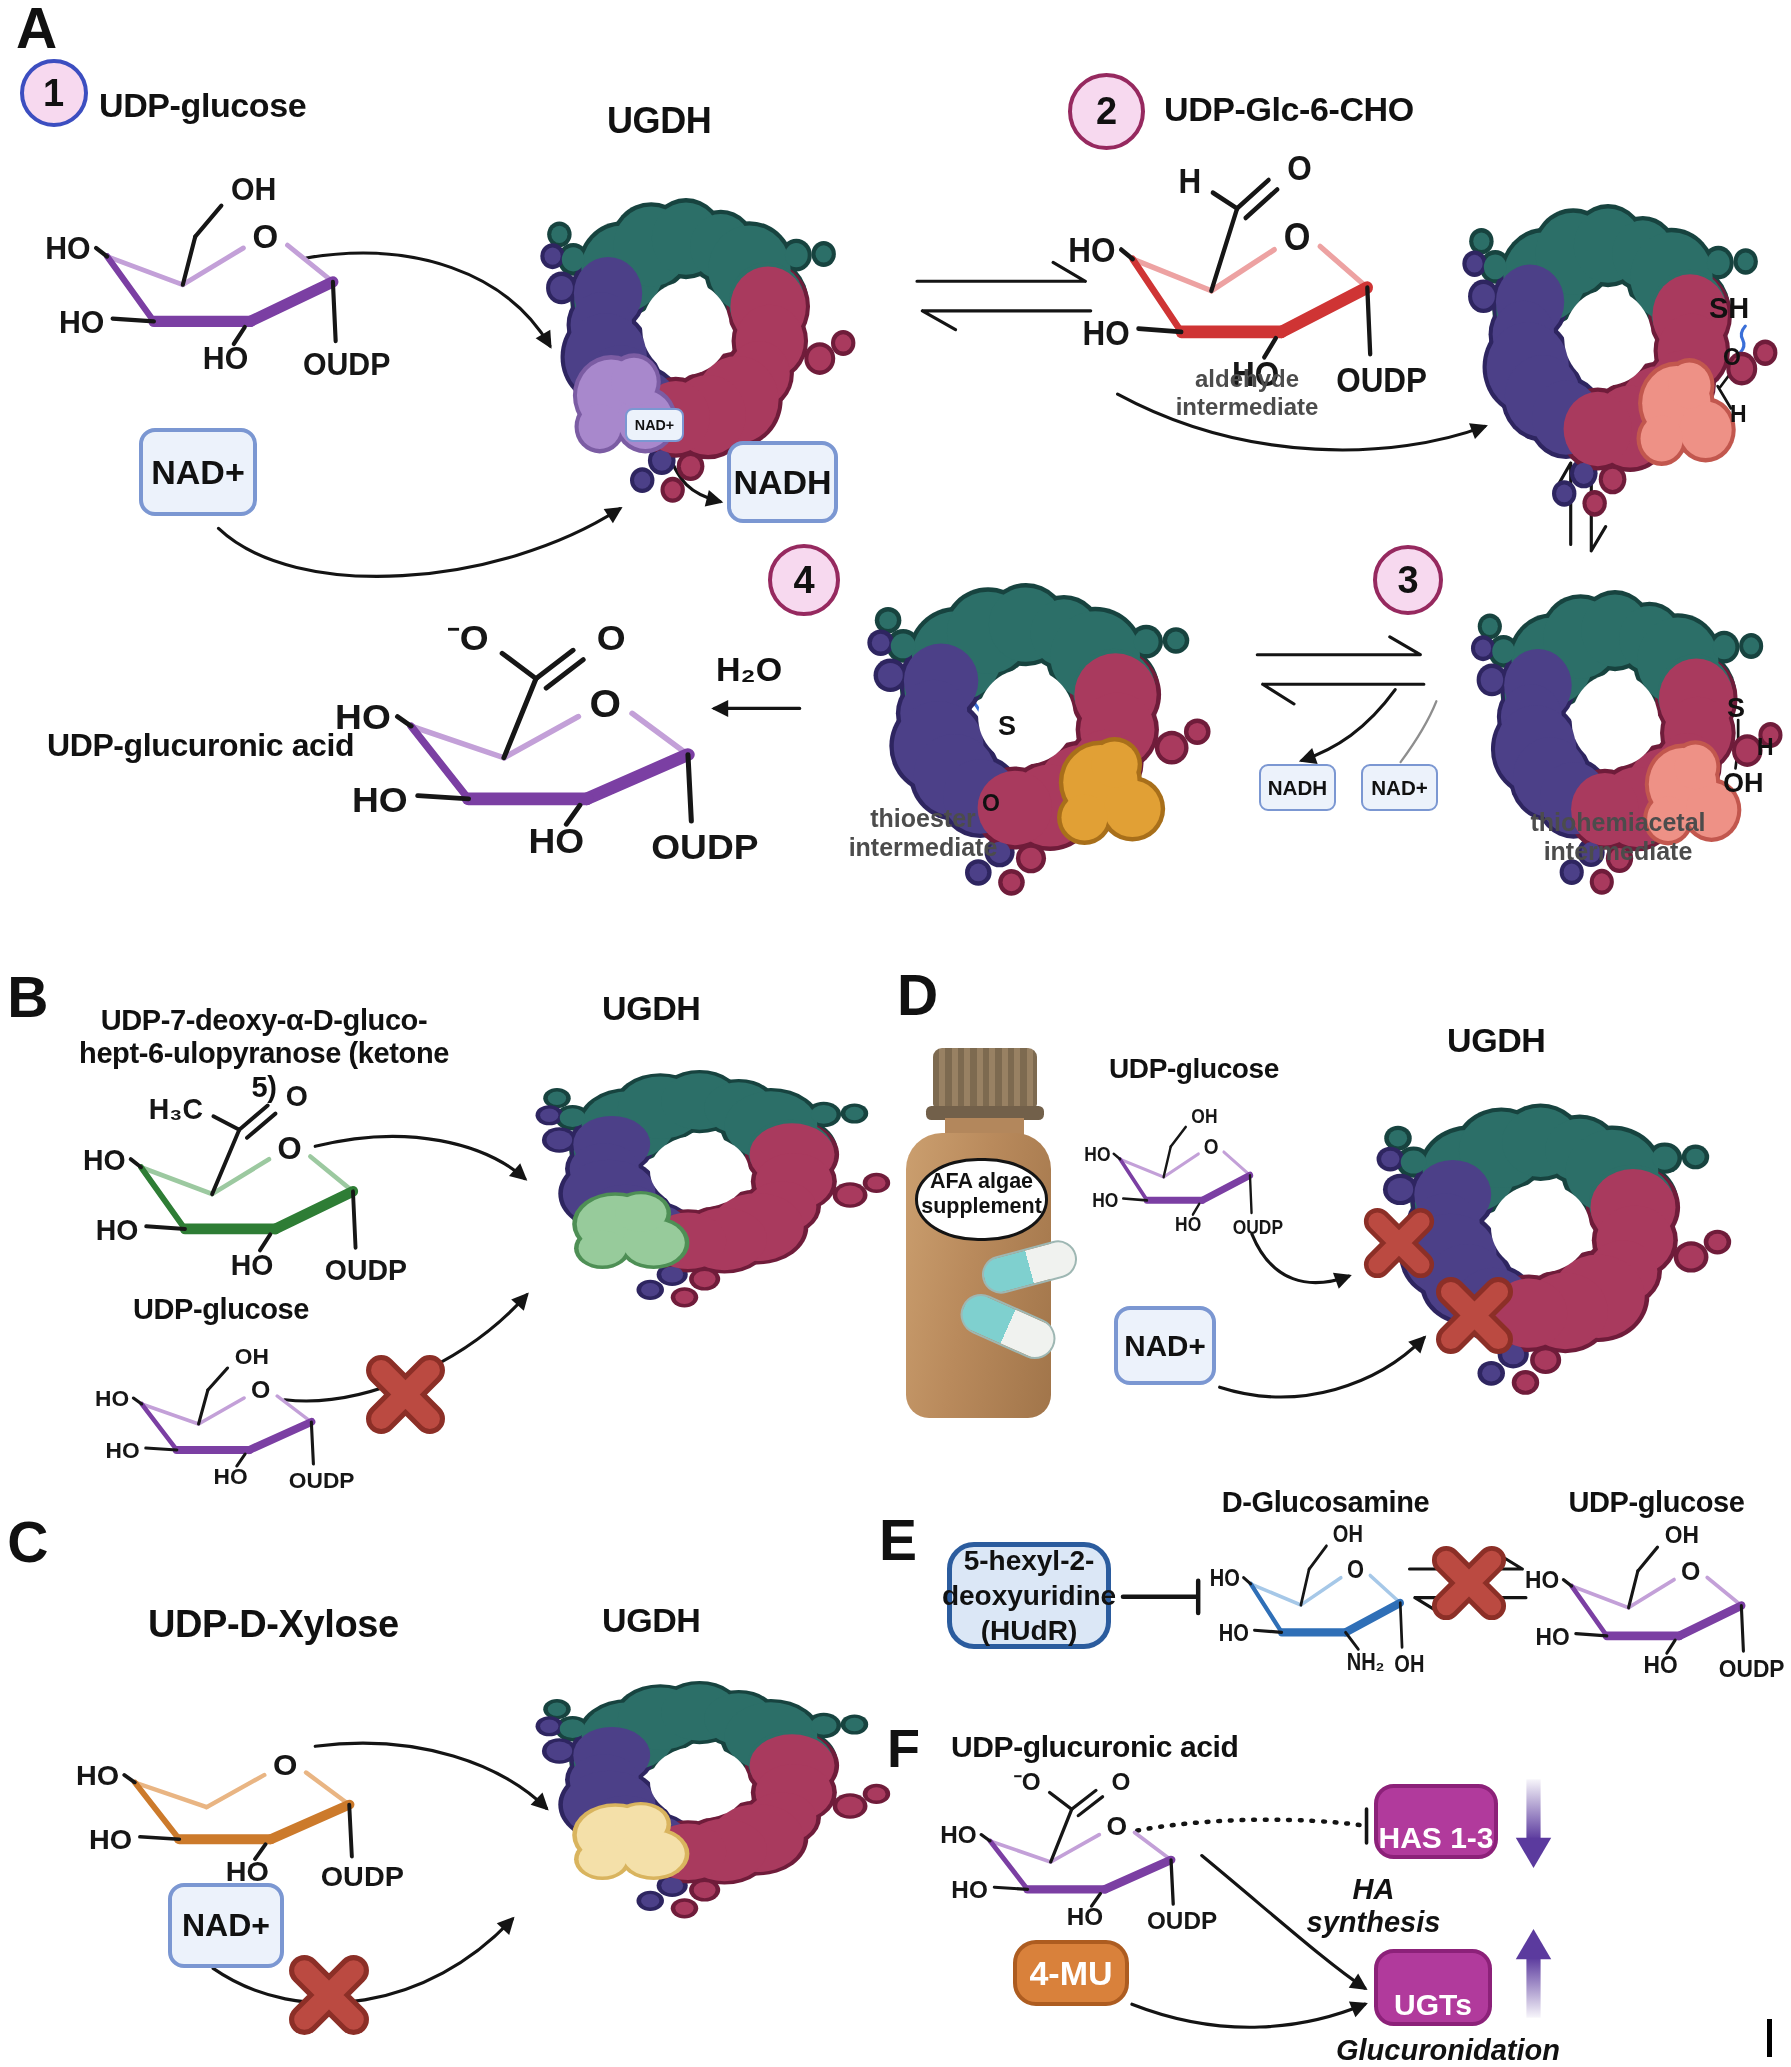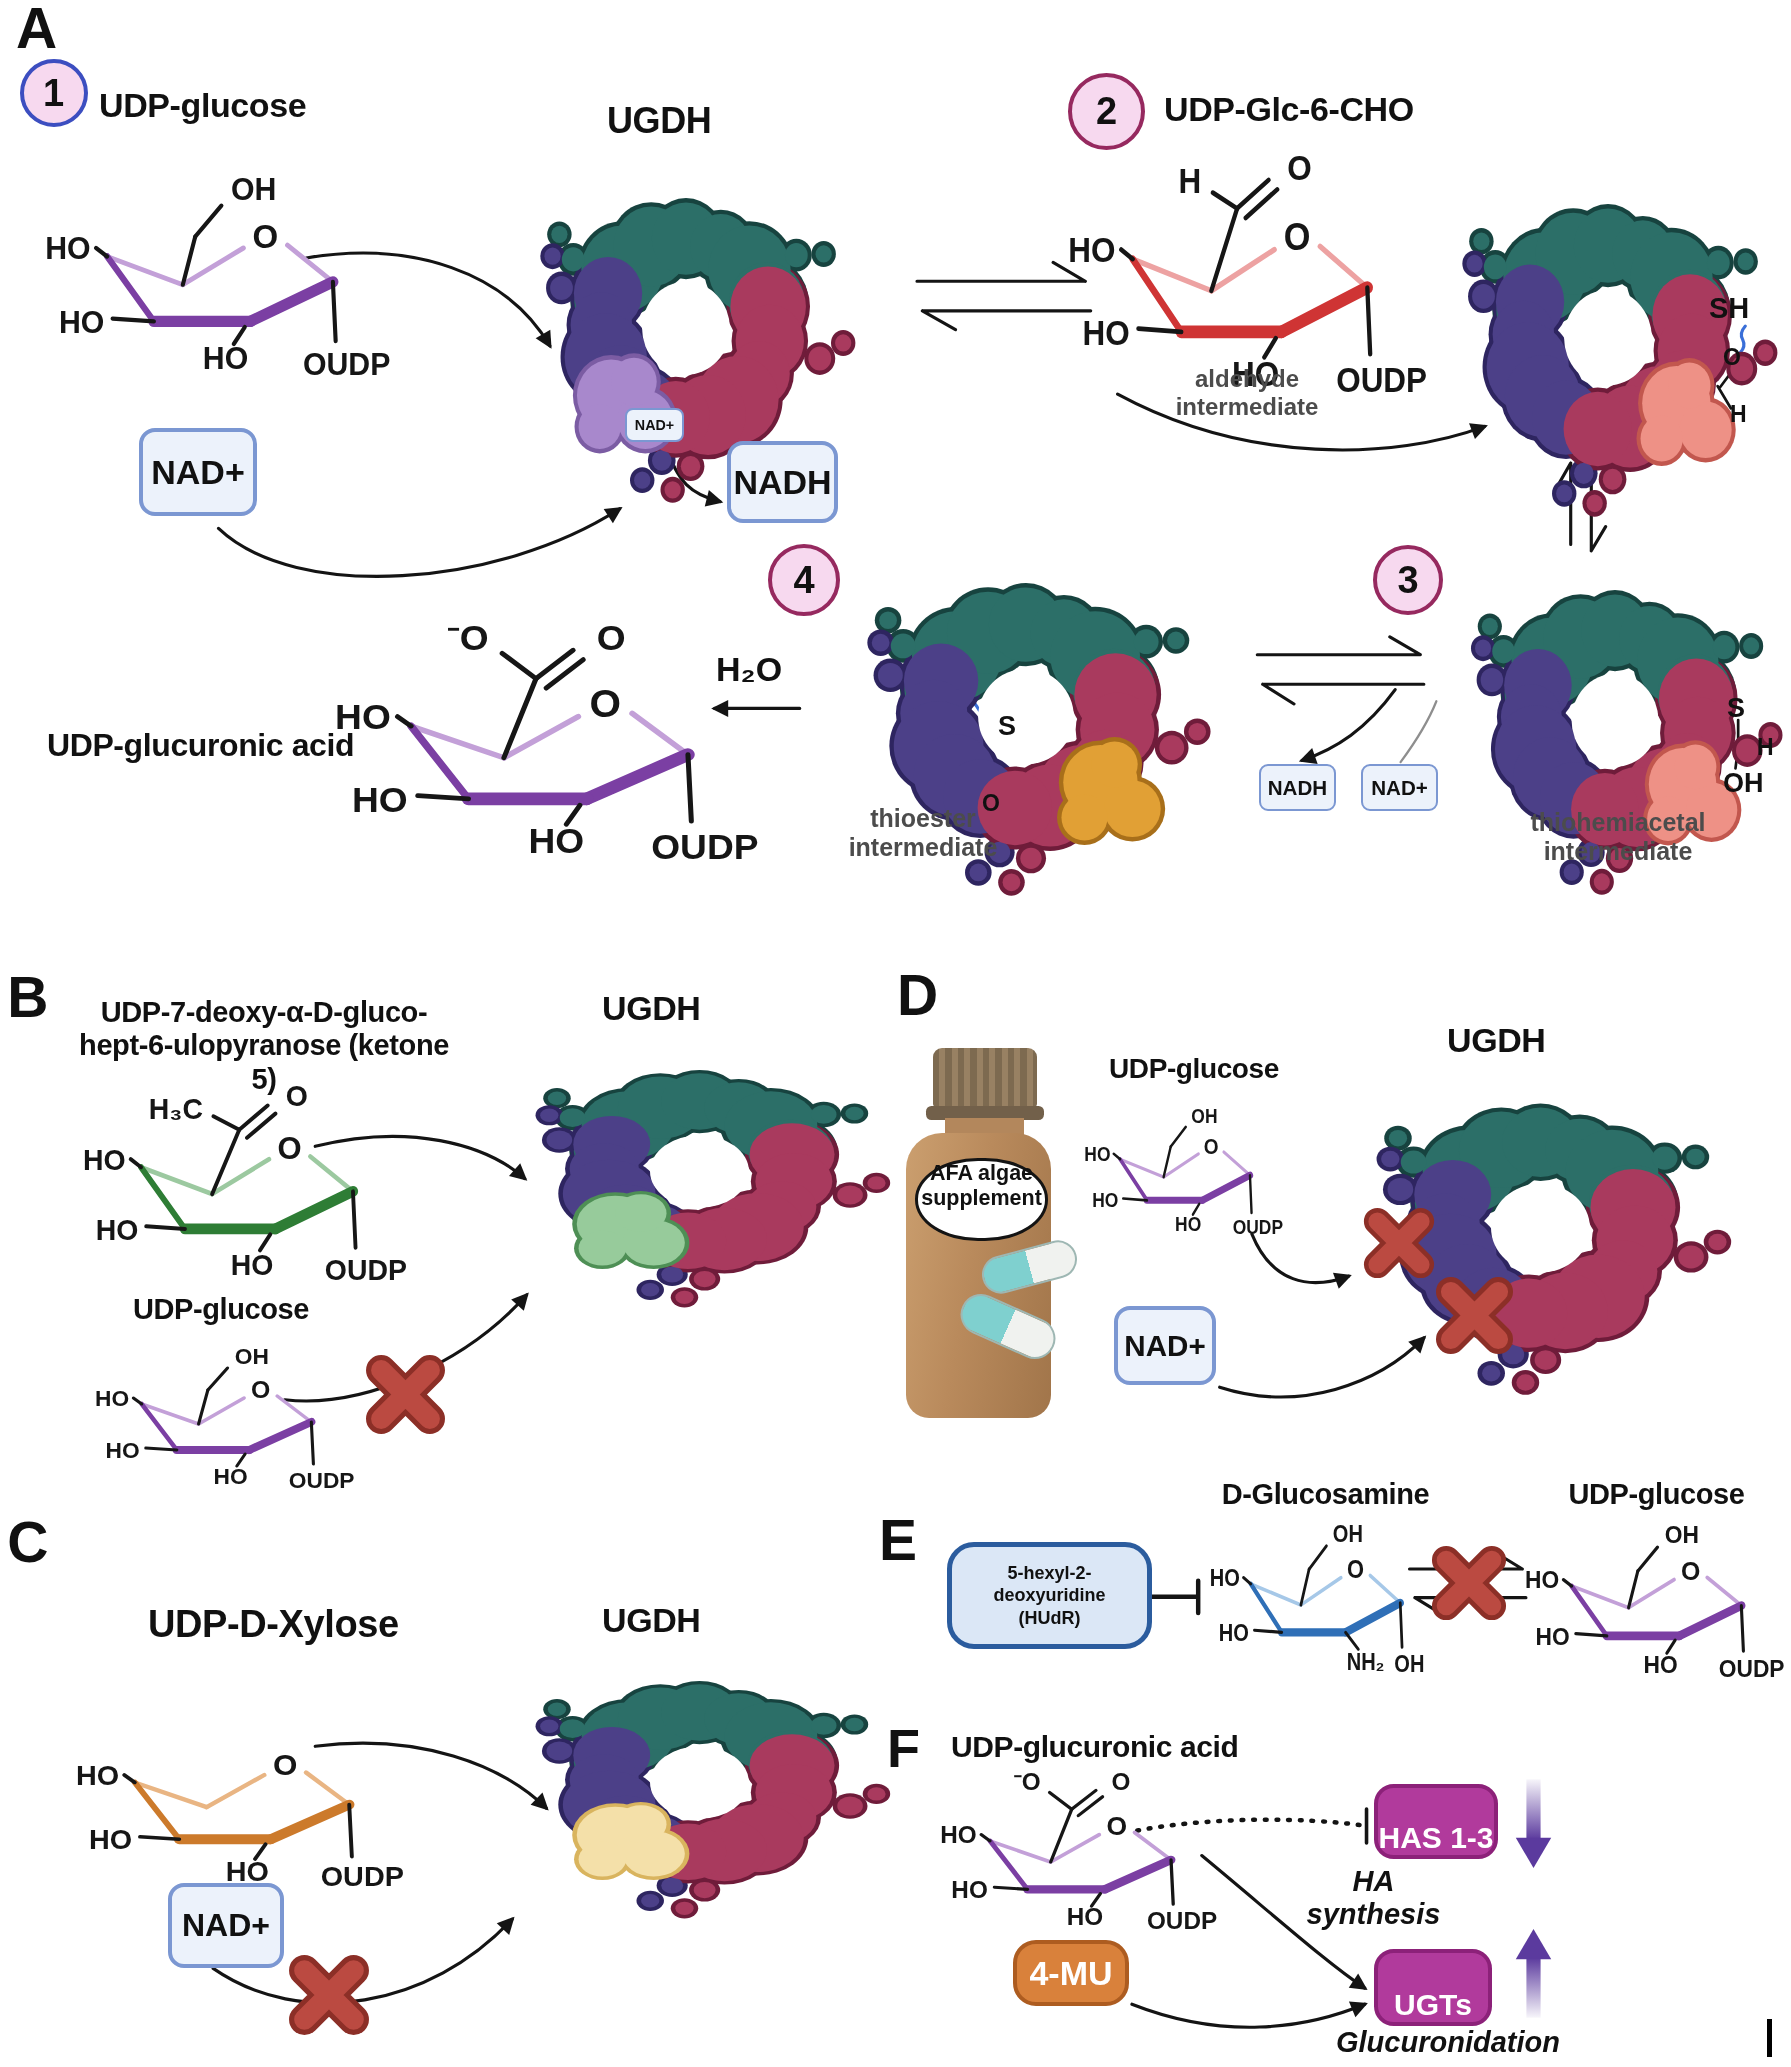--- a/index.html
+++ b/index.html
@@ -8,21 +8,21 @@
   .b{font-weight:bold;}
   .panelLabel{font-size:57px;font-weight:bold;line-height:1;}
   .title{font-weight:bold;letter-spacing:-0.4px;line-height:1.15;}
   .circle{border-radius:50%;background:var(--stepFill);display:flex;align-items:center;justify-content:center;font-weight:bold;box-sizing:border-box;}
   .c1{border:4.5px solid var(--step1Line);font-size:38px;}
   .cM{border:4.5px solid var(--stepLine);font-size:38px;}
   .nadbox{background:var(--nadFill);border:4.5px solid var(--nadLine);border-radius:16px;display:flex;align-items:center;justify-content:center;font-weight:bold;box-sizing:border-box;}
   .nadchip{background:var(--nadFill);border:2.7px solid var(--nadLine);border-radius:8px;display:flex;align-items:center;justify-content:center;font-weight:bold;box-sizing:border-box;}
   .caption{color:#4c4c4c;text-align:center;white-space:pre-line;line-height:1.15;font-weight:700;}
   .preline{white-space:pre-line;}
-  .ctr{text-align:center;}
+  .ctr{text-align:center;margin-top:8px;}
   .it{font-style:italic;font-weight:600;}
   .magbox{background:var(--magentaBox);border:4.5px solid var(--magentaLine);border-radius:19.7px;color:#fff;display:flex;align-items:flex-end;justify-content:center;font-weight:bold;box-sizing:border-box;}
   .orbox{background:var(--orangeBox);border:4.5px solid var(--orangeBoxLine);border-radius:23px;color:#fff;display:flex;align-items:center;justify-content:center;font-weight:bold;box-sizing:border-box;}
   .hudr{background:#dbe7f6;border:5.4px solid #2b5c9e;border-radius:27px;display:flex;align-items:center;justify-content:center;font-weight:bold;text-align:center;white-space:pre-line;box-sizing:border-box;line-height:1.25;}
   .pill{position:absolute;border-radius:895px;border:2.7px solid #9eb7b3;background:linear-gradient(90deg,#7fd0cf 0 50%,#f0f2ef 50% 100%);box-sizing:border-box;}
   svg{display:block;}
 </style>
 </head>
 <body>
 
@@ -825,21 +825,21 @@
   <svg class="abs" style="left:1363px;top:1207px" width="72" height="72" viewBox="0 0 40 40">
       <path d="M8 8 L32 32 M32 8 L8 32" stroke="#8c2f27" stroke-width="15" stroke-linecap="round" fill="none"></path>
       <path d="M8 8 L32 32 M32 8 L8 32" stroke="#bb4a41" stroke-width="10" stroke-linecap="round" fill="none"></path>
     </svg>
   <svg class="abs" style="left:1435px;top:1276px" width="79" height="79" viewBox="0 0 40 40">
       <path d="M8 8 L32 32 M32 8 L8 32" stroke="#8c2f27" stroke-width="15" stroke-linecap="round" fill="none"></path>
       <path d="M8 8 L32 32 M32 8 L8 32" stroke="#bb4a41" stroke-width="10" stroke-linecap="round" fill="none"></path>
     </svg>
 
   <div class="abs panelLabel" style="left:879px;top:1512px">E</div>
-  <div class="abs hudr" style="left:947px;top:1542px;width:205px;height:107px;font-size:18px">
+  <div class="abs hudr" style="left:947px;top:1542px;width:164px;height:107px;font-size:28px">
     <span>5-hexyl-2-
 deoxyuridine
 (HUdR)</span>
   </div>
   <div class="abs title ctr" style="left:1218px;top:1478px;width:215px;font-size:29px">D-Glucosamine</div>
   <div class="abs title ctr" style="left:1549px;top:1478px;width:215px;font-size:29px">UDP-glucose</div>
   <svg class="abs" style="left:1207px;top:1506px" width="237" height="179" viewBox="0 0 260 170" preserveAspectRatio="none">
       <line x1="48" y1="74" x2="103" y2="94" stroke="#a6c8e8" stroke-width="3.5" stroke-linecap="round"></line>
       <line x1="103" y1="94" x2="147" y2="68" stroke="#a6c8e8" stroke-width="3.5" stroke-linecap="round"></line>
       <line x1="179" y1="66" x2="212" y2="92" stroke="#a6c8e8" stroke-width="3.5" stroke-linecap="round"></line>

